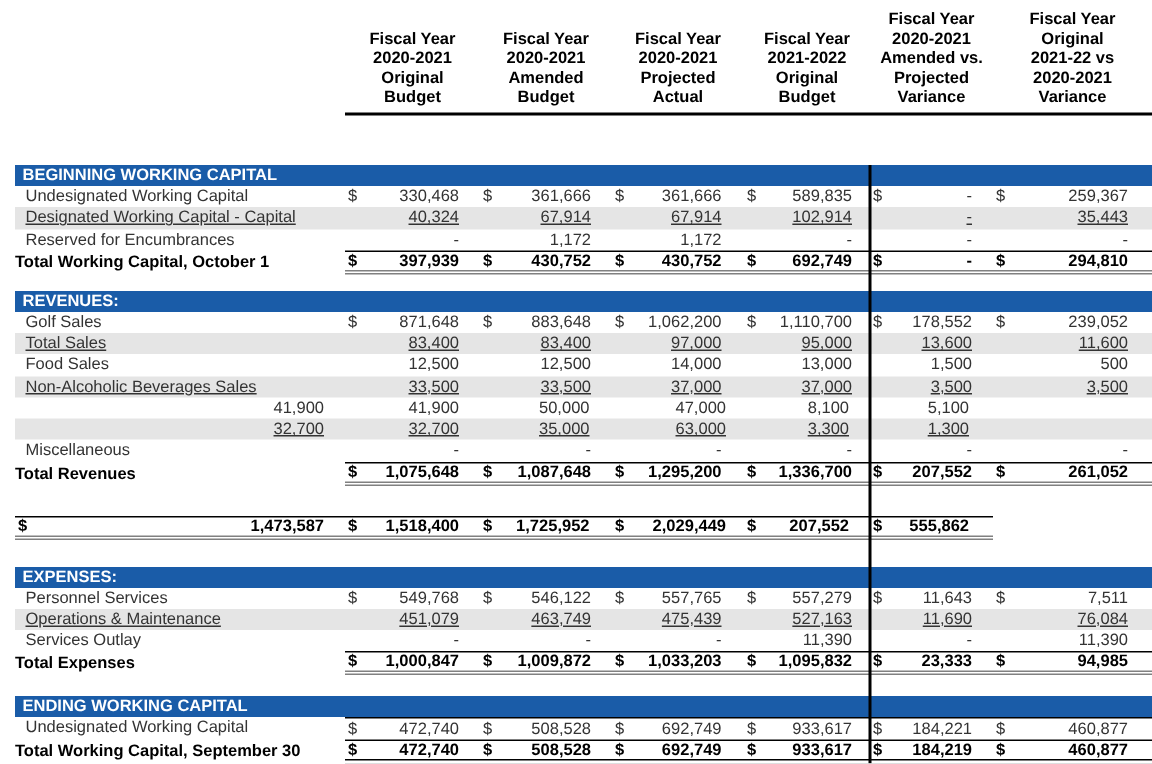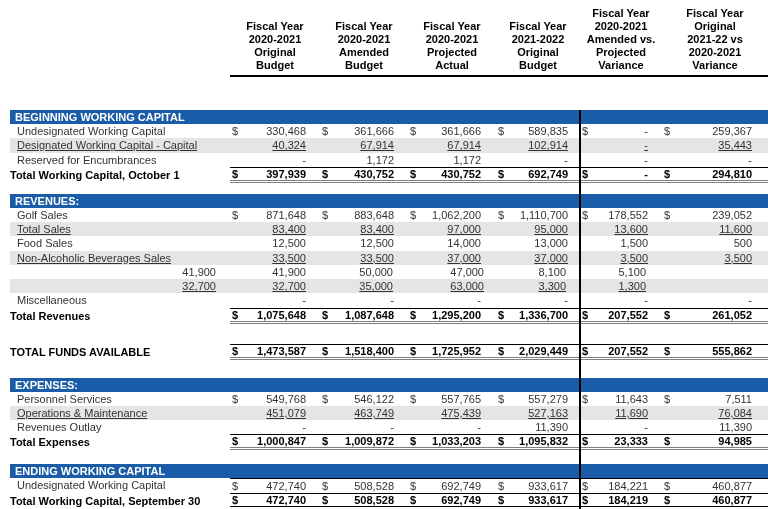--- a/index.html
+++ b/index.html
@@ -414,21 +414,20 @@
           <span class="dollar">$</span>
           <span class="val">207,552</span>
         </div>
         <div class="cell c6">
           <span class="dollar">$</span>
           <span class="val">261,052</span>
         </div>
       </div>
       <div class="gap" style="height: 20px;"></div>
       <div class="row total">
-        <div class="label">TOTAL FUNDS AVAILABLE</div>
         <div class="cell c1">
           <span class="dollar">$</span>
           <span class="val">1,473,587</span>
         </div>
         <div class="cell c2">
           <span class="dollar">$</span>
           <span class="val">1,518,400</span>
         </div>
         <div class="cell c3">
           <span class="dollar">$</span>
@@ -491,21 +490,21 @@
           <span class="val">527,163</span>
         </div>
         <div class="cell c5">
           <span class="val">11,690</span>
         </div>
         <div class="cell c6">
           <span class="val">76,084</span>
         </div>
       </div>
       <div class="row">
-        <div class="label">Revenues Outlay</div>
+        <div class="label">Services Outlay</div>
         <div class="cell c1">
           <span class="val">-</span>
         </div>
         <div class="cell c2">
           <span class="val">-</span>
         </div>
         <div class="cell c3">
           <span class="val">-</span>
         </div>
         <div class="cell c4">

